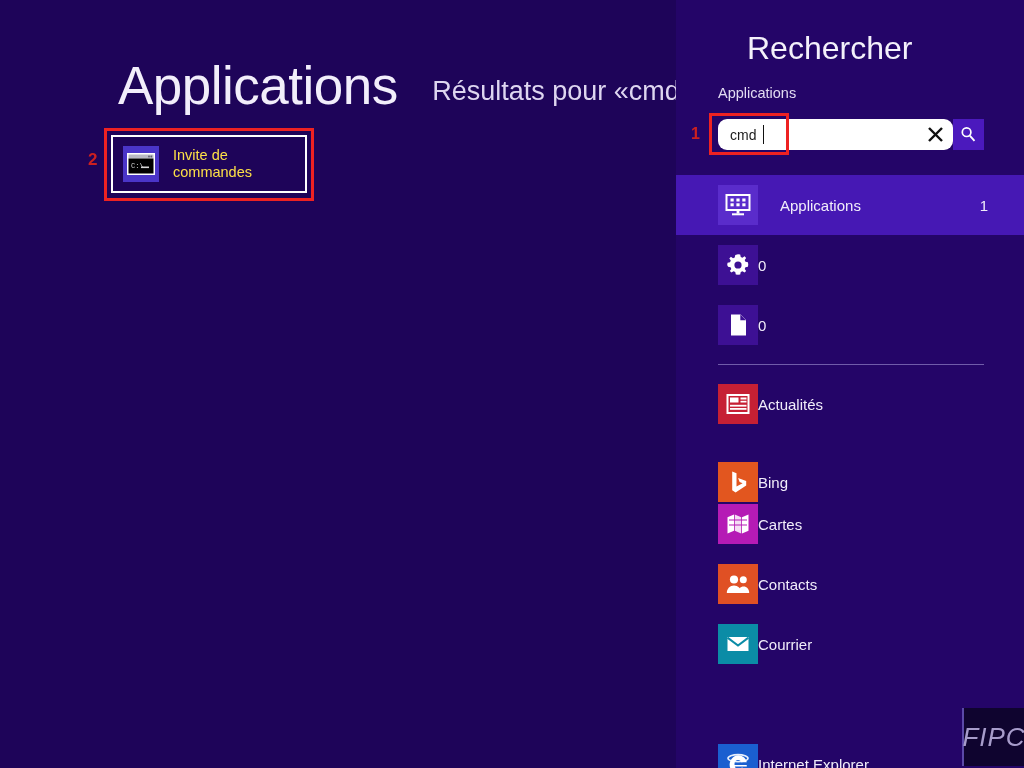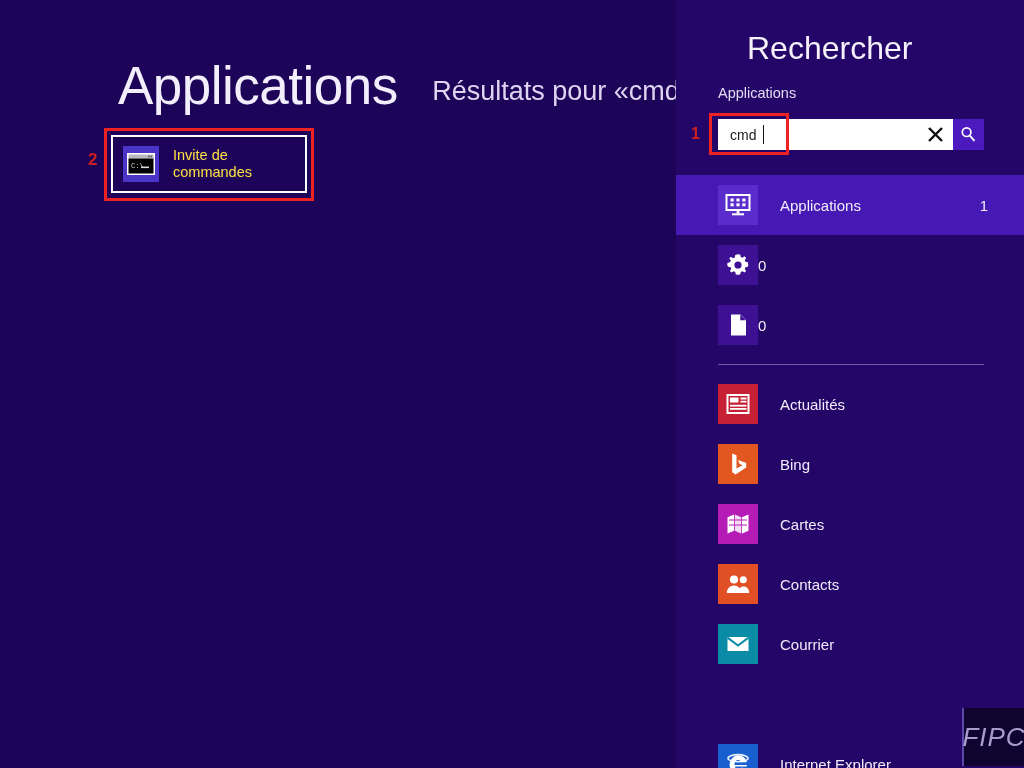--- a/index.html
+++ b/index.html
@@ -147,20 +147,21 @@
     height: 31px;
     display: flex;
     align-items: stretch;
   }
   #search-input-wrap {
     position: relative;
     flex: 1 1 auto;
     background: #ffffff;
     display: flex;
     align-items: center;
+    border-radius: 9px;
   }
   #search-input {
     border: none;
     outline: none;
     background: transparent;
     font-family: "Liberation Sans", sans-serif;
     font-size: 14px;
     color: #1c1c1c;
     padding: 0 0 0 12px;
     width: 190px;
@@ -280,21 +281,20 @@
     width: 40px;
     height: 40px;
     flex: 0 0 40px;
     margin-left: 42px;
     display: flex;
     align-items: center;
     justify-content: center;
     position: relative;
   }
   .app-label {
-    margin-left: 22px;
     font-size: 15px;
     color: #f1edfa;
   }
 
   
   #watermark {
     position: absolute;
     left: 962px;
     top: 708px;
     width: 62px;
@@ -415,21 +415,21 @@
           <rect x="5" y="6.5" width="8.5" height="5" fill="#ffffff"></rect>
           <rect x="15.5" y="6.5" width="6" height="2" fill="#ffffff"></rect>
           <rect x="15.5" y="9.8" width="6" height="1.7" fill="#ffffff"></rect>
           <rect x="5" y="13.8" width="16.5" height="1.8" fill="#ffffff"></rect>
           <rect x="5" y="17" width="16.5" height="1.8" fill="#ffffff"></rect>
         </svg>
       </span>
       <span class="app-label">Actualités</span>
     </div>
 
-    <div class="app-row" style="top:434px">
+    <div class="app-row" style="top:452px">
       <span class="app-icon" style="background:#e2561f">
         <svg width="26" height="26" viewBox="0 0 26 26">
           <path fill="#ffffff" d="M7.2 2.6l4.3 1.6v13.4l6.1-3.3-3-1.4-1.5-3.9 8.1 3v4.6L10.6 23.4 7.2 21.3z"></path>
         </svg>
       </span>
       <span class="app-label">Bing</span>
     </div>
 
     <div class="app-row" style="top:554px">
       <span class="app-icon" style="background:#e05024">

